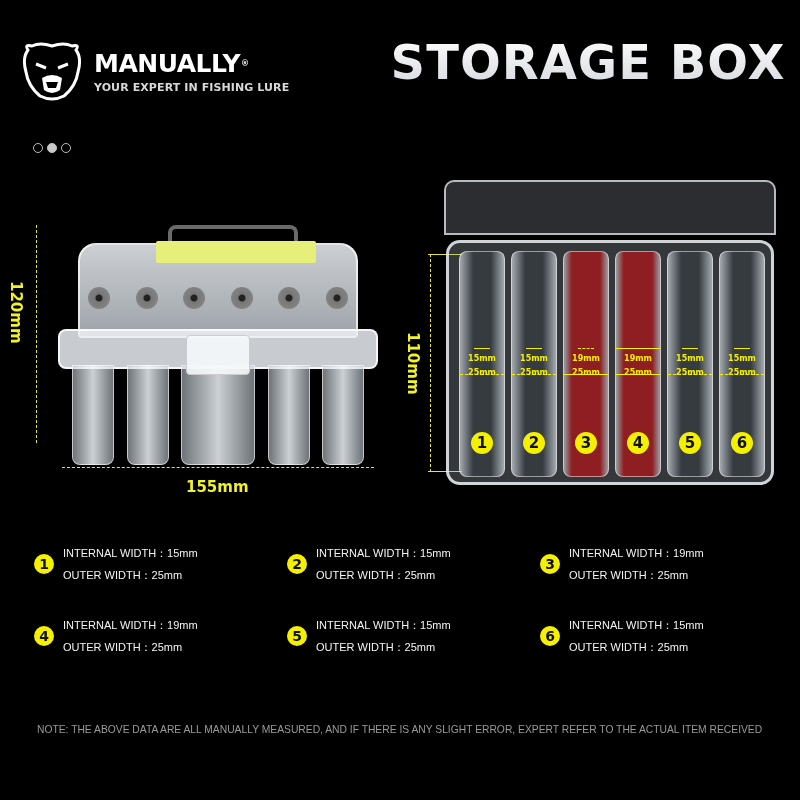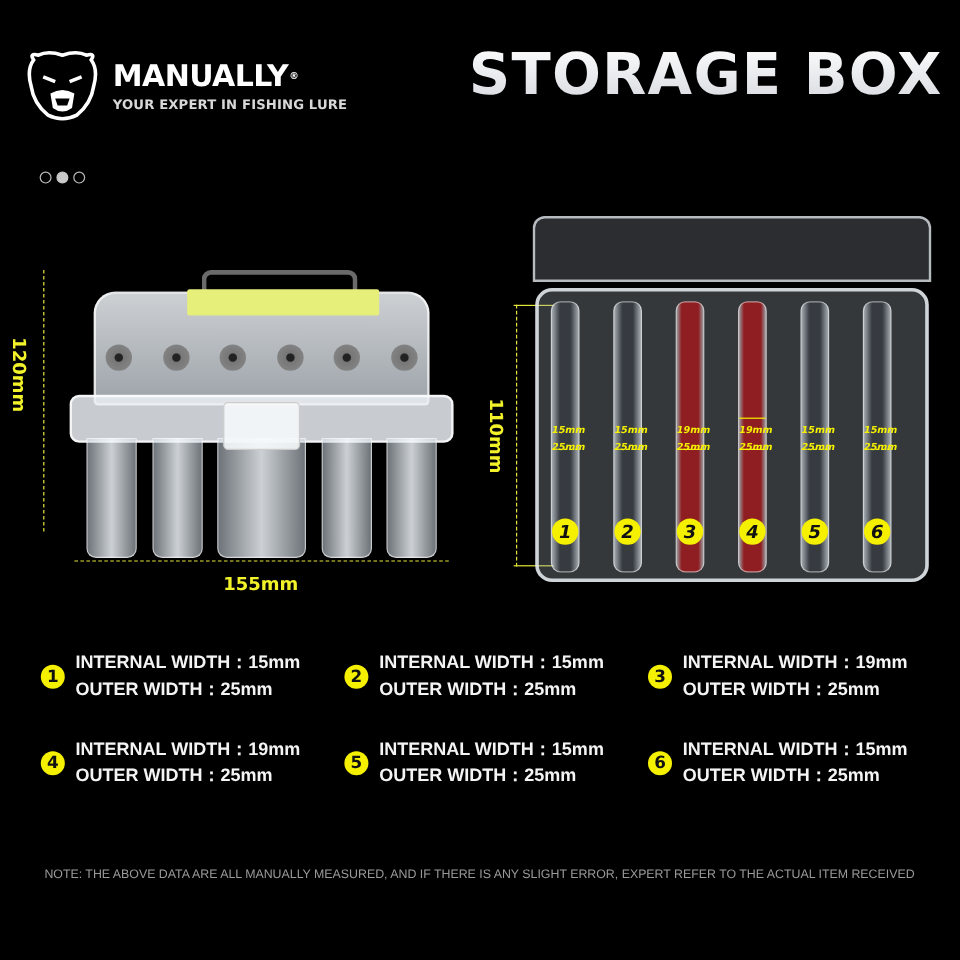--- a/index.html
+++ b/index.html
@@ -41,34 +41,34 @@
   .rim { position: absolute; left: 0; top: 104px; width: 320px; height: 40px; border-radius: 8px; background: rgba(235,240,245,0.85); border: 2px solid rgba(255,255,255,0.8); }
   .latch { position: absolute; left: 128px; top: 110px; width: 64px; height: 40px; background: rgba(245,248,250,0.9); border: 1.5px solid #ccc; border-radius: 4px; }
   .base { position: absolute; left: 14px; top: 140px; width: 292px; height: 100px; display: flex; justify-content: space-between; }
   .slot { width: 42px; height: 100%; background: linear-gradient(90deg, rgba(200,210,220,0.55), rgba(240,245,250,0.85), rgba(200,210,220,0.55)); border-radius: 0 0 8px 8px; border: 1px solid rgba(255,255,255,0.6); }
   .slot.wide { width: 74px; }
 
   
   .box-right { position: absolute; left: 440px; top: 180px; width: 340px; height: 310px; }
   .open-lid { position: absolute; left: 4px; top: 0; width: 332px; height: 55px; border: 2px solid rgba(230,235,240,0.75); border-radius: 10px 10px 0 0; background: rgba(170,180,190,0.25); }
   .tray { position: absolute; left: 6px; top: 60px; width: 328px; height: 245px; border: 3px solid rgba(235,240,245,0.85); border-radius: 14px; background: rgba(150,160,170,0.35); }
-  .compart { position: absolute; top: 8px; height: 226px; width: 24px; border-radius: 8px; background: linear-gradient(90deg, rgba(210,218,225,0.7), rgba(55,60,66,0.9) 30%, rgba(55,60,66,0.9) 70%, rgba(210,218,225,0.7)); border: 1px solid rgba(255,255,255,0.5); font-style: italic; }
+  .compart { position: absolute; top: 8px; height: 226px; width: 46px; border-radius: 8px; background: linear-gradient(90deg, rgba(210,218,225,0.7), rgba(55,60,66,0.9) 30%, rgba(55,60,66,0.9) 70%, rgba(210,218,225,0.7)); border: 1px solid rgba(255,255,255,0.5); }
   .compart.red { background: linear-gradient(90deg, rgba(220,225,230,0.6), #8e1e22 18%, #8e1e22 82%, rgba(220,225,230,0.6)); }
   .c-num { position: absolute; left: 50%; bottom: 22px; transform: translateX(-50%); width: 22px; height: 22px; border-radius: 50%; background: #f5f000; color: #111; font-weight: bold; font-size: 15px; text-align: center; line-height: 22px; }
   .c-iw, .c-ow { position: absolute; left: 0; width: 100%; text-align: center; font-size: 8px; font-weight: bold; color: #f5f000; }
   .c-iw { top: 102px; }
   .c-ow { top: 116px; }
   .c-line-a { position: absolute; left: 14px; right: 14px; top: 96px; border-top: 1px solid #f5f000; }
   .c-line-b { position: absolute; left: 0; right: 0; top: 122px; border-top: 1px dashed #f5f000; }
 
   
   .specs { position: absolute; left: 34px; top: 542px; width: 760px; display: grid; grid-template-columns: 253px 253px 253px; row-gap: 28px; }
   .spec { display: flex; align-items: center; }
   .spec-num { width: 20px; height: 20px; border-radius: 50%; background: #f5f000; color: #111; font-weight: bold; font-size: 14px; text-align: center; line-height: 20px; flex: none; }
-  .spec-text { margin-left: 9px; font-family: "Liberation Sans", sans-serif; font-weight: bold; font-size: 15px; line-height: 22px; color: #f4f4f4; white-space: nowrap; }
+  .spec-text { margin-left: 9px; font-family: "Liberation Sans", sans-serif; font-weight: normal; font-size: 11px; line-height: 22px; color: #f4f4f4; white-space: nowrap; }
 
   .note { position: absolute; left: 37px; top: 724px; width: 740px; font-family: "Liberation Sans", sans-serif; font-size: 10.3px; color: #9a9a9a; letter-spacing: 0px; white-space: nowrap; }
 </style>
 </head>
 <body>
 
 <div class="brand">
   <div class="bear">
     <svg width="64" height="60" viewBox="0 0 64 60">
       <path d="M8 8 Q4 2 12 4 Q20 0 32 4 Q44 0 52 4 Q60 2 56 8 Q62 16 58 30 Q56 44 44 54 Q32 60 20 54 Q8 44 6 30 Q2 16 8 8 Z" fill="none" stroke="#fff" stroke-width="3"></path>

